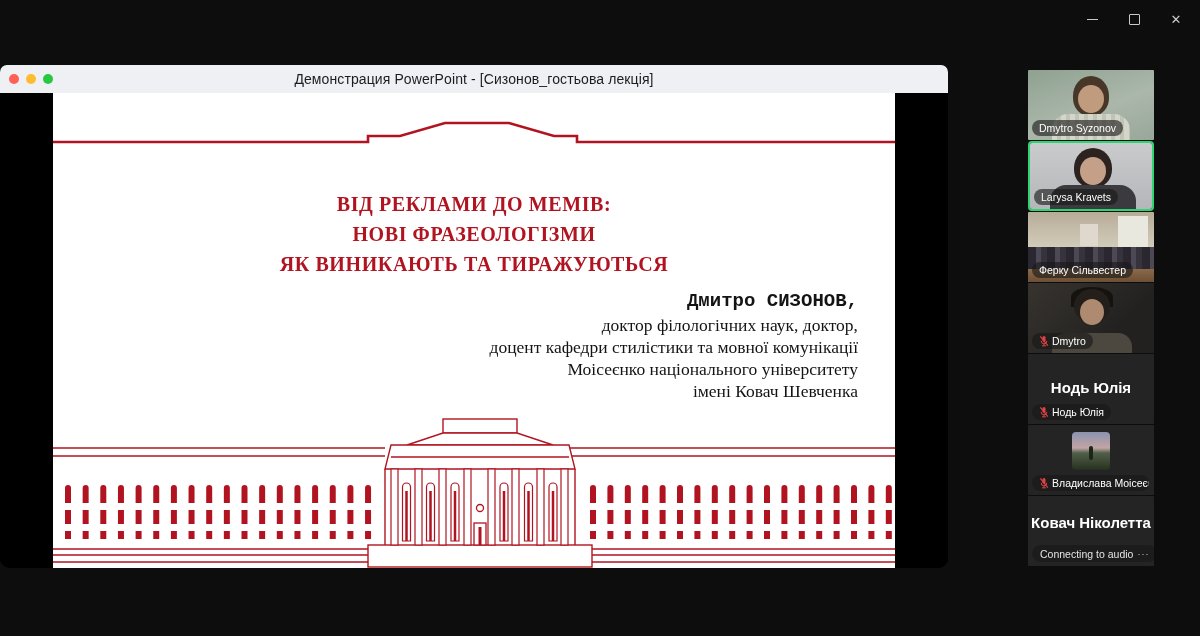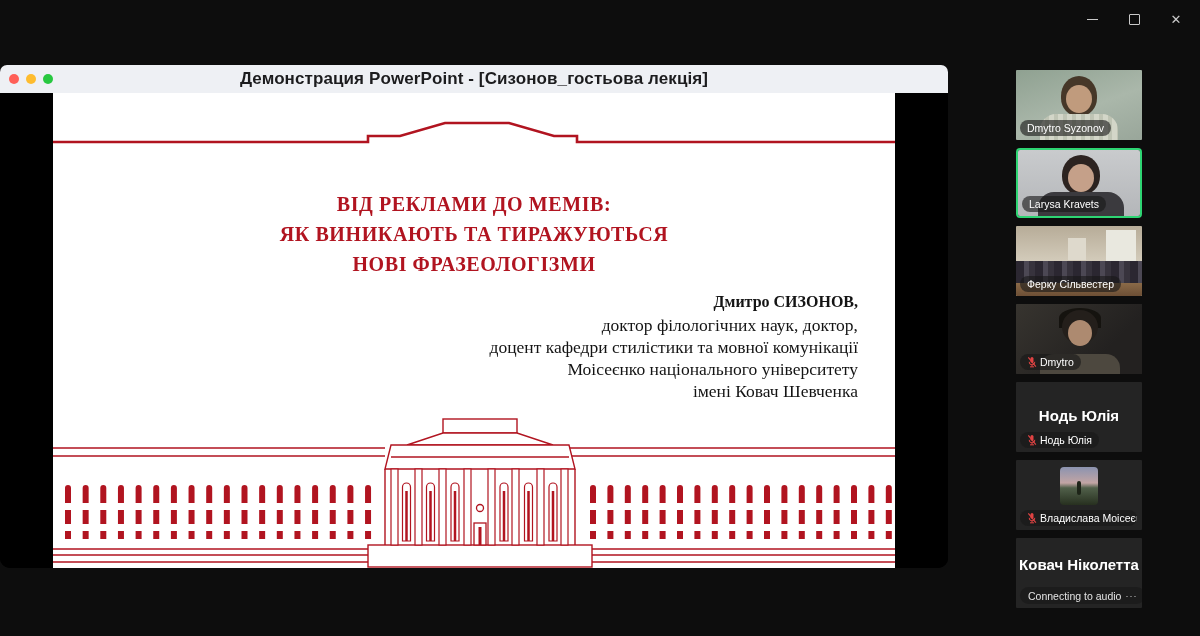--- a/index.html
+++ b/index.html
@@ -14,36 +14,36 @@
   .restore-box{position:relative;width:9px;height:9px;border:1.2px solid #c9c9c9;border-radius:1px;background:#0d0d0d;}
   .restore-box::before{content:"";position:absolute;top:-4px;left:2.5px;width:9px;height:9px;
           border:1.2px solid #c9c9c9;border-radius:1px;z-index:-1;}
 
   
   .pp-window{position:absolute;left:0;top:65px;width:948px;height:503px;background:#000;
              border-radius:7px 7px 10px 10px;overflow:hidden;}
   .titlebar{position:relative;height:28px;background:#eef0f4;display:flex;align-items:center;justify-content:center;}
   .traffic{position:absolute;left:9px;top:0;height:28px;display:flex;align-items:center;gap:7px;}
   .tdot{width:10px;height:10px;border-radius:50%;}
-  .tb-title{font-size:17px;font-weight:bold;color:#1c1c1e;letter-spacing:.1px;}
+  .tb-title{font-size:14px;font-weight:normal;color:#1c1c1e;letter-spacing:.1px;}
 
   .pp-content{position:relative;width:948px;height:475px;background:#000;}
   .slide{position:absolute;left:53px;top:0;width:842px;height:475px;background:#ffffff;color:#b11420;}
 
   .roofline{position:absolute;top:23px;left:0;}
   .slide-title{position:absolute;top:96px;left:0;width:100%;text-align:center;
                font-family:"Liberation Serif",serif;font-weight:bold;font-size:20px;line-height:30px;
                letter-spacing:.6px;}
   .author{position:absolute;top:196px;right:37px;text-align:right;color:#141414;
           font-family:"Liberation Serif",serif;font-size:17.5px;line-height:22px;}
-  .author .aname{font-weight:bold;font-size:16px;line-height:25px;}
+  .author .aname{font-weight:bold;font-size:19px;line-height:25px;font-family:Liberation Mono, monospace;}
   .building{position:absolute;bottom:0;left:0;}
 
   
-  .panel{position:absolute;left:1016px;top:70px;width:150px;display:flex;flex-direction:column;gap:8px;}
+  .panel{position:absolute;left:1016px;top:70px;width:150px;display:flex;flex-direction:column;gap:1px;align-items:center;}
   .tile{position:relative;width:126px;height:70px;background:#242424;overflow:hidden;border-radius:1px;}
   .tile.active{border:2px solid #2ed573;border-radius:4px;box-sizing:border-box;}
   .vlabel{position:absolute;left:4px;bottom:4px;max-width:117px;display:flex;align-items:center;gap:3px;
           background:rgba(24,24,24,.62);border-radius:9px;padding:2px 7px;color:#fff;font-size:10.5px;
           white-space:nowrap;overflow:hidden;box-sizing:border-box;}
   .big-name{position:absolute;top:25px;left:0;width:100%;text-align:center;color:#fff;
             font-weight:bold;font-size:15px;}
   .big-name.upper{top:18px;}
   .mic{flex:0 0 auto;}
 
@@ -104,22 +104,22 @@
 
     <div class="pp-content">
       <div class="slide" style="color: rgb(177, 20, 32);">
 
         <svg class="roofline" width="842" height="42" viewBox="0 0 842 42">
           <polyline points="0,26 315,26 315,20 347,20 392,7 456,7 501,20 524,20 524,26 842,26" fill="none" stroke="currentColor" stroke-width="2.6"></polyline>
         </svg>
 
         <div class="slide-title">
           <div>ВІД РЕКЛАМИ ДО МЕМІВ:</div>
+          <div>НОВІ ФРАЗЕОЛОГІЗМИ</div>
           <div>ЯК ВИНИКАЮТЬ ТА ТИРАЖУЮТЬСЯ</div>
-          <div>НОВІ ФРАЗЕОЛОГІЗМИ</div>
         </div>
 
         <div class="author">
           <div class="aname">Дмитро СИЗОНОВ,</div>
           <div>доктор філологічних наук, доктор,</div>
           <div>доцент кафедри стилістики та мовної комунікації</div>
           <div>Моісеєнко національного університету</div>
           <div>імені Ковач Шевченка</div>
         </div>
 

